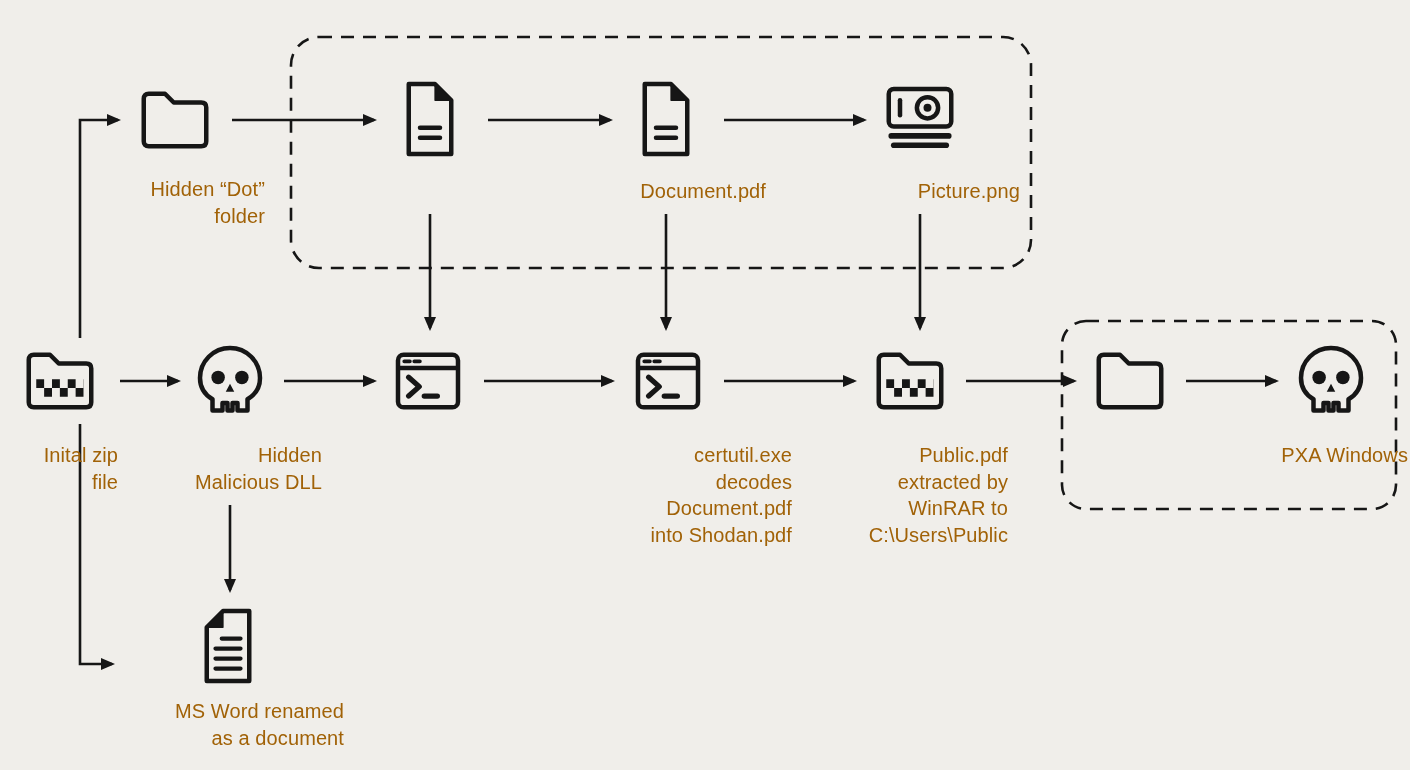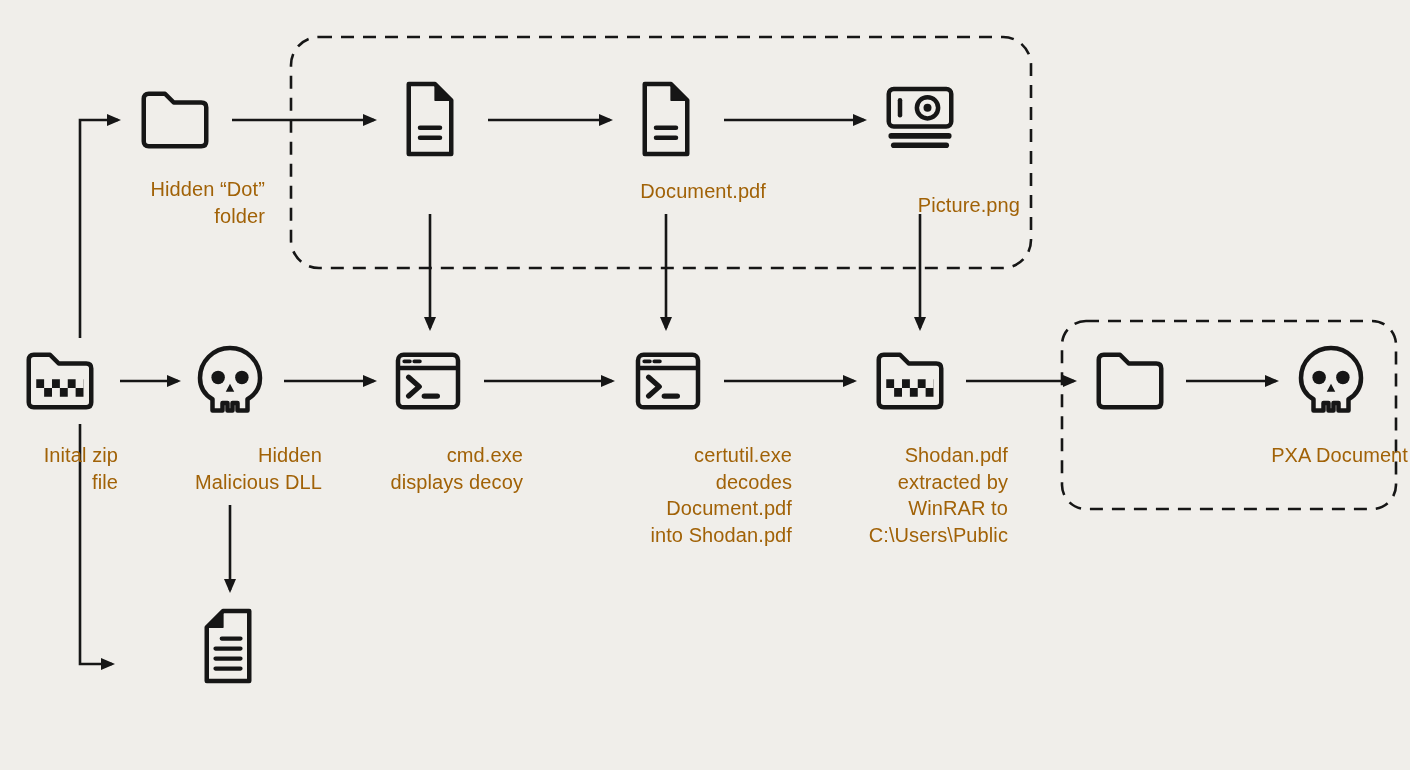--- a/index.html
+++ b/index.html
@@ -172,38 +172,38 @@
       <path d="M27 26 h15 M22 34 h20 M22 42 h20 M22 50 h20" fill="none" stroke="#161616" stroke-width="3.4" stroke-linecap="round"></path>
     </svg>
   </span>
 
   <div class="lbl" style="left:85px;top:176px;width:180px">Hidden “Dot”
 folder</div>
 
 
   <div class="lbl" style="left:566px;top:178px;width:200px">Document.pdf</div>
 
-  <div class="lbl" style="left:820px;top:192px;width:200px">Picture.png</div>
+  <div class="lbl" style="left:820px;top:178px;width:200px">Picture.png</div>
 
   <div class="lbl" style="left:138px;top:442px;width:184px">Hidden
 Malicious DLL</div>
 
   <div class="lbl" style="left:0px;top:442px;width:118px">Inital zip
 file</div>
 
-  <div class="lbl" style="left:333px;top:442px;width:190px">cmd.exe
-displays decoy</div>
 
   <div class="lbl" style="left:602px;top:442px;width:190px">certutil.exe
 decodes
 Document.pdf
 into Shodan.pdf</div>
 
-  <div class="lbl" style="left:812px;top:442px;width:196px">Shodan.pdf
+  <div class="lbl" style="left:812px;top:442px;width:196px">Public.pdf
 extracted by
 WinRAR to
 C:\Users\Public</div>
 
 
-  <div class="lbl" style="left:1254px;top:442px;width:154px">PXA Document</div>
-
+  <div class="lbl" style="left:1254px;top:442px;width:154px">PXA Windows</div>
+
+  <div class="lbl" style="left:112px;top:698px;width:232px">MS Word renamed
+as a document</div>
 
 </div>
 
 </body></html>

